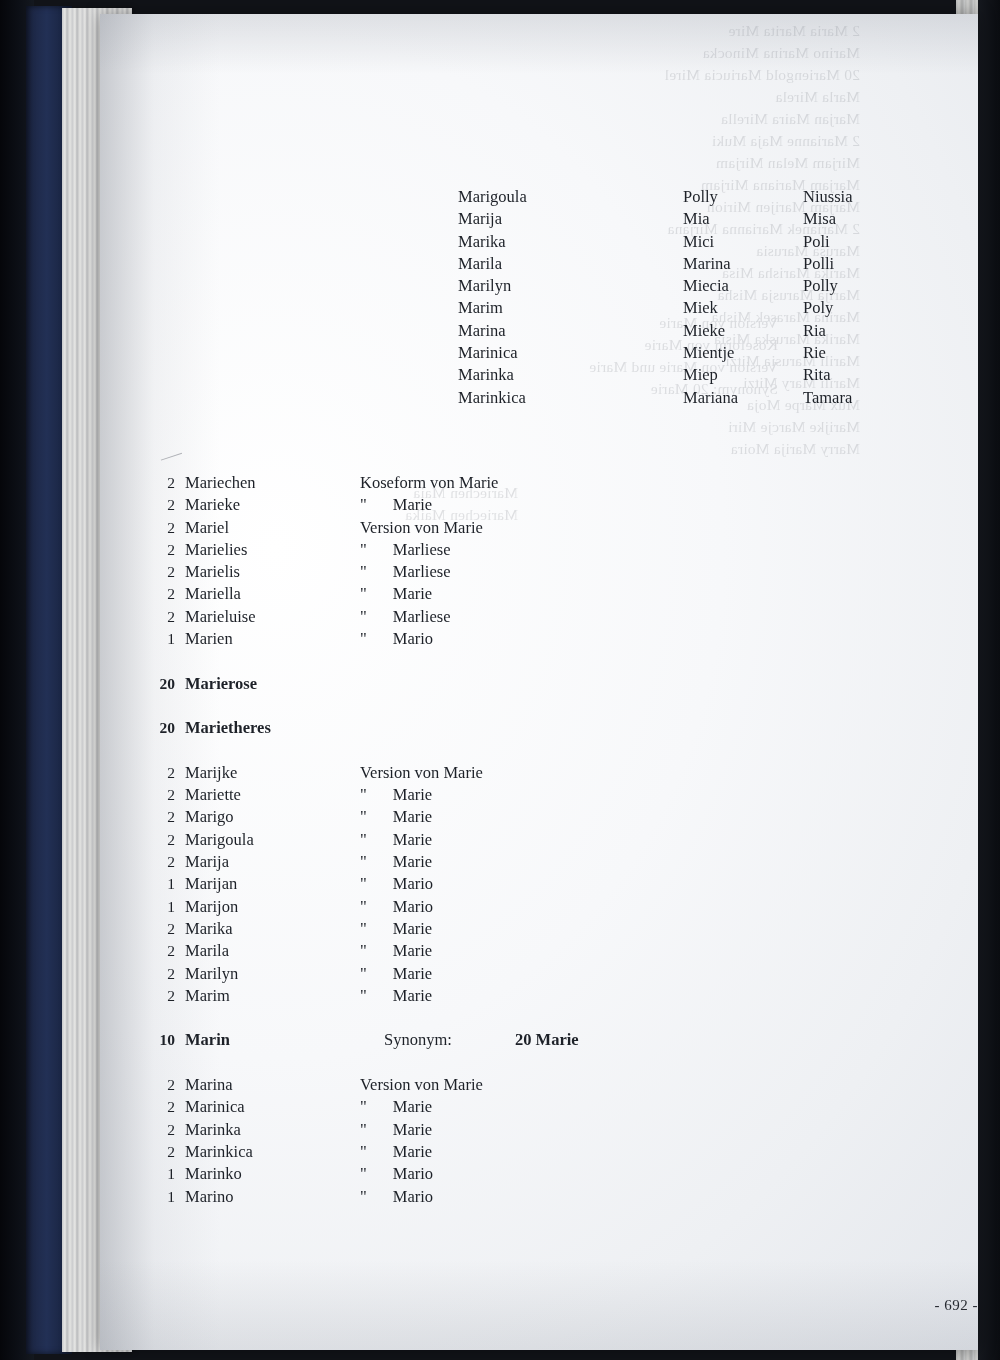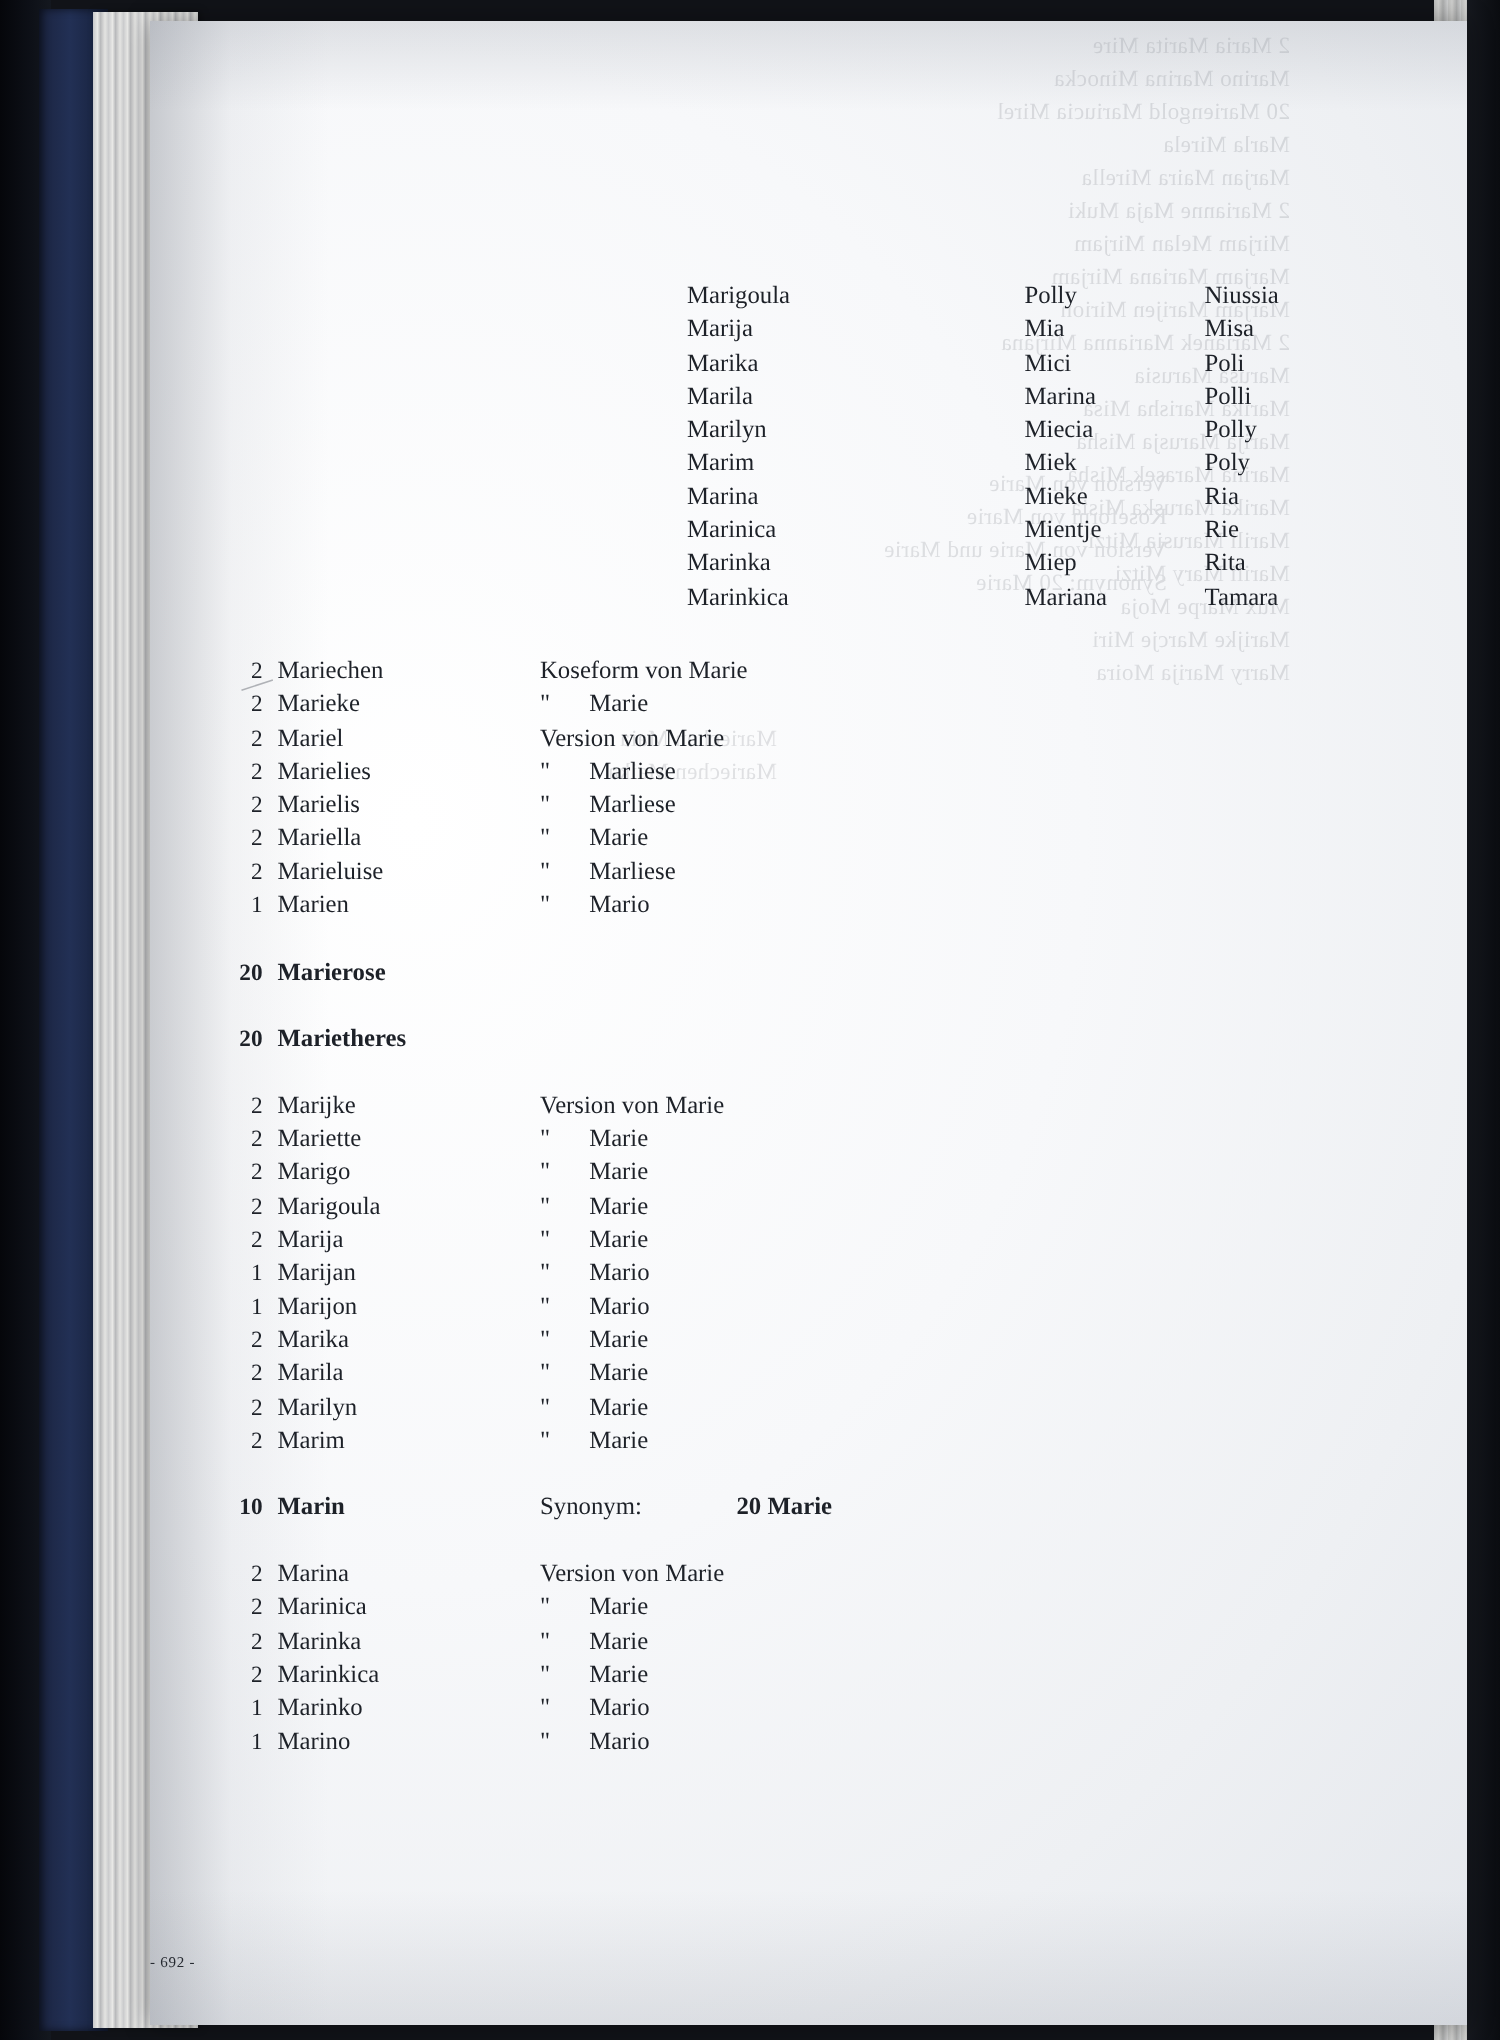--- a/index.html
+++ b/index.html
@@ -137,35 +137,35 @@
     display: grid;
     grid-template-columns: 55px 30px 175px 400px;
     height: 22.3px;
     align-items: baseline;
   }
   .entry .num {
     text-align: right;
     padding-right: 10px;
     font-size: 15.5px;
   }
-  .entry .name { white-space: nowrap; }
+  .entry .name { white-space: nowrap; margin-top: 36px; }
   .entry .ref  { white-space: nowrap; }
   .entry.bold .num, .entry.bold .name { font-weight: bold; }
   .entry .ref .q { margin-right: 26px; }
-  .entry .ref .syn-label { margin-right: 30px; }
+  .entry .ref .syn-label { margin-right: 30px; margin-left: 24px; }
   .entry .ref b { font-weight: bold; margin-left: 29px; }
   .spacer { height: 22.3px; }
 
   
   .folio {
     position: absolute;
     bottom: 36px;
     width: 878px;
-    text-align: left;
-    font-size: 10px;
+    text-align: right;
+    font-size: 15px;
     color: #262a31;
     letter-spacing: .5px;
   }
 
   
   .pencil-mark {
     position: absolute;
     left: 62px; top: 442px;
     width: 22px; height: 10px;
     border-top: 1.2px solid rgba(90,95,105,.45);

